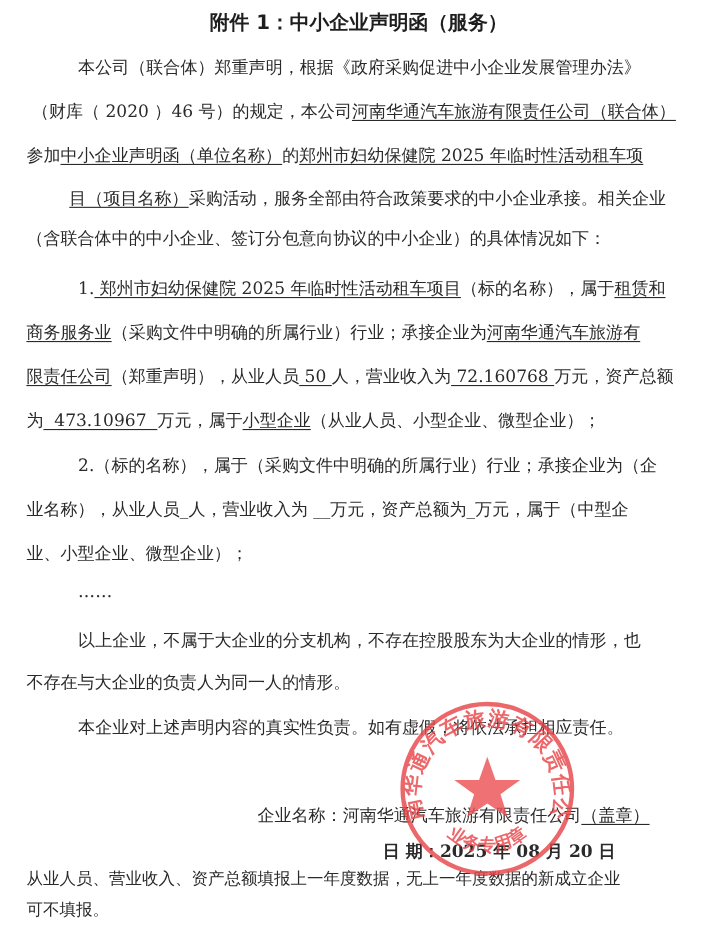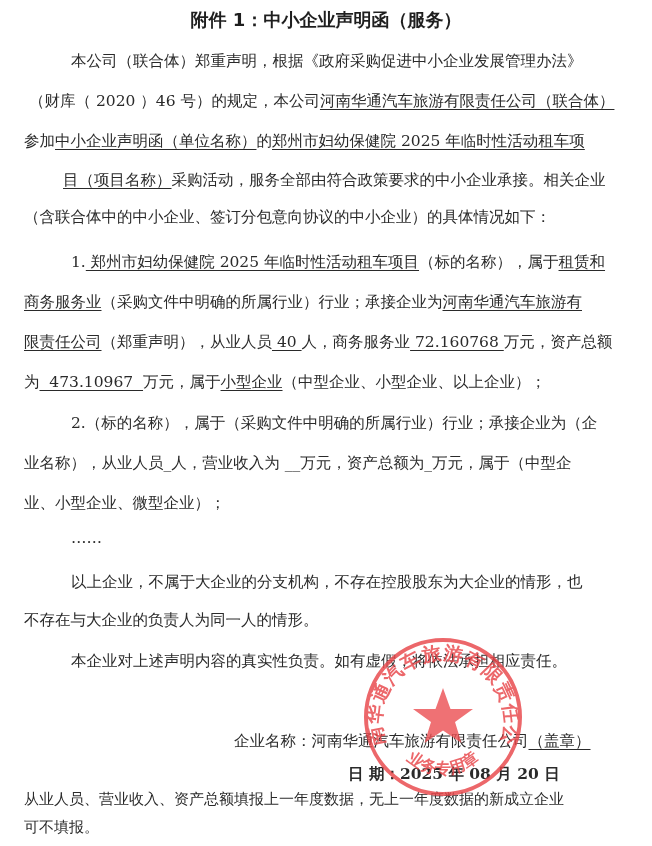--- a/index.html
+++ b/index.html
@@ -18,22 +18,22 @@
 <div class="title">附件 1：中小企业声明函（服务）</div>
 
 <div class="line" style="left:71px;top:51px;">本公司（联合体）郑重声明，根据《政府采购促进中小企业发展管理办法》</div>
 <div class="line" style="left:29px;top:91px;text-align:center;"><span>（财库（ 2020 ）46  号）的规定，本公司</span><span class="u">河南华通汽车旅游有限责任公司（联合体）</span></div>
 <div class="line" style="left:24px;top:131px;"><span>参加</span><span class="u">中小企业声明函（单位名称）</span><span>的</span><span class="u">郑州市妇幼保健院 2025 年临时性活动租车项</span></div>
 <div class="line" style="left:24px;top:170px;margin-left:39px;"><span class="u">目（项目名称）</span><span>采购活动，服务全部由符合政策要求的中小企业承接。相关企业</span></div>
 <div class="line" style="left:24px;top:207px;">（含联合体中的中小企业、签订分包意向协议的中小企业）的具体情况如下：</div>
 
 <div class="line" style="left:71px;top:252px;"><span>1.</span><span class="u"> 郑州市妇幼保健院 2025 年临时性活动租车项目</span><span>（标的名称），属于</span><span class="u">租赁和</span></div>
 <div class="line" style="left:24px;top:292px;"><span class="u">商务服务业</span><span>（采购文件中明确的所属行业）行业；承接企业为</span><span class="u">河南华通汽车旅游有</span></div>
-<div class="line" style="left:24px;top:332px;"><span class="u">限责任公司</span><span>（郑重声明），从业人员</span><span class="u"> 40 </span><span>人，商务服务业</span><span class="u"> 72.160768 </span><span>万元，资产总额</span></div>
-<div class="line" style="left:24px;top:372px;"><span>为</span><span class="u" style="white-space:pre;">  473.10967  </span><span>万元，属于</span><span class="u">小型企业</span><span>（中型企业、小型企业、以上企业）；</span></div>
+<div class="line" style="left:24px;top:332px;"><span class="u">限责任公司</span><span>（郑重声明），从业人员</span><span class="u"> 50 </span><span>人，营业收入为</span><span class="u"> 72.160768 </span><span>万元，资产总额</span></div>
+<div class="line" style="left:24px;top:372px;"><span>为</span><span class="u" style="white-space:pre;">  473.10967  </span><span>万元，属于</span><span class="u">小型企业</span><span>（从业人员、小型企业、微型企业）；</span></div>
 
 <div class="line" style="left:71px;top:413px;">2.（标的名称），属于（采购文件中明确的所属行业）行业；承接企业为（企</div>
 <div class="line" style="left:24px;top:453px;">业名称），从业人员_人，营业收入为 __万元，资产总额为_万元，属于（中型企</div>
 <div class="line" style="left:24px;top:493px;">业、小型企业、微型企业）；</div>
 <div class="line" style="left:71px;top:528px;">……</div>
 
 <div class="line" style="left:71px;top:572px;">以上企业，不属于大企业的分支机构，不存在控股股东为大企业的情形，也</div>
 <div class="line" style="left:24px;top:610px;">不存在与大企业的负责人为同一人的情形。</div>
 <div class="line" style="left:71px;top:651px;">本企业对上述声明内容的真实性负责。如有虚假，将依法承担相应责任。</div>
 

